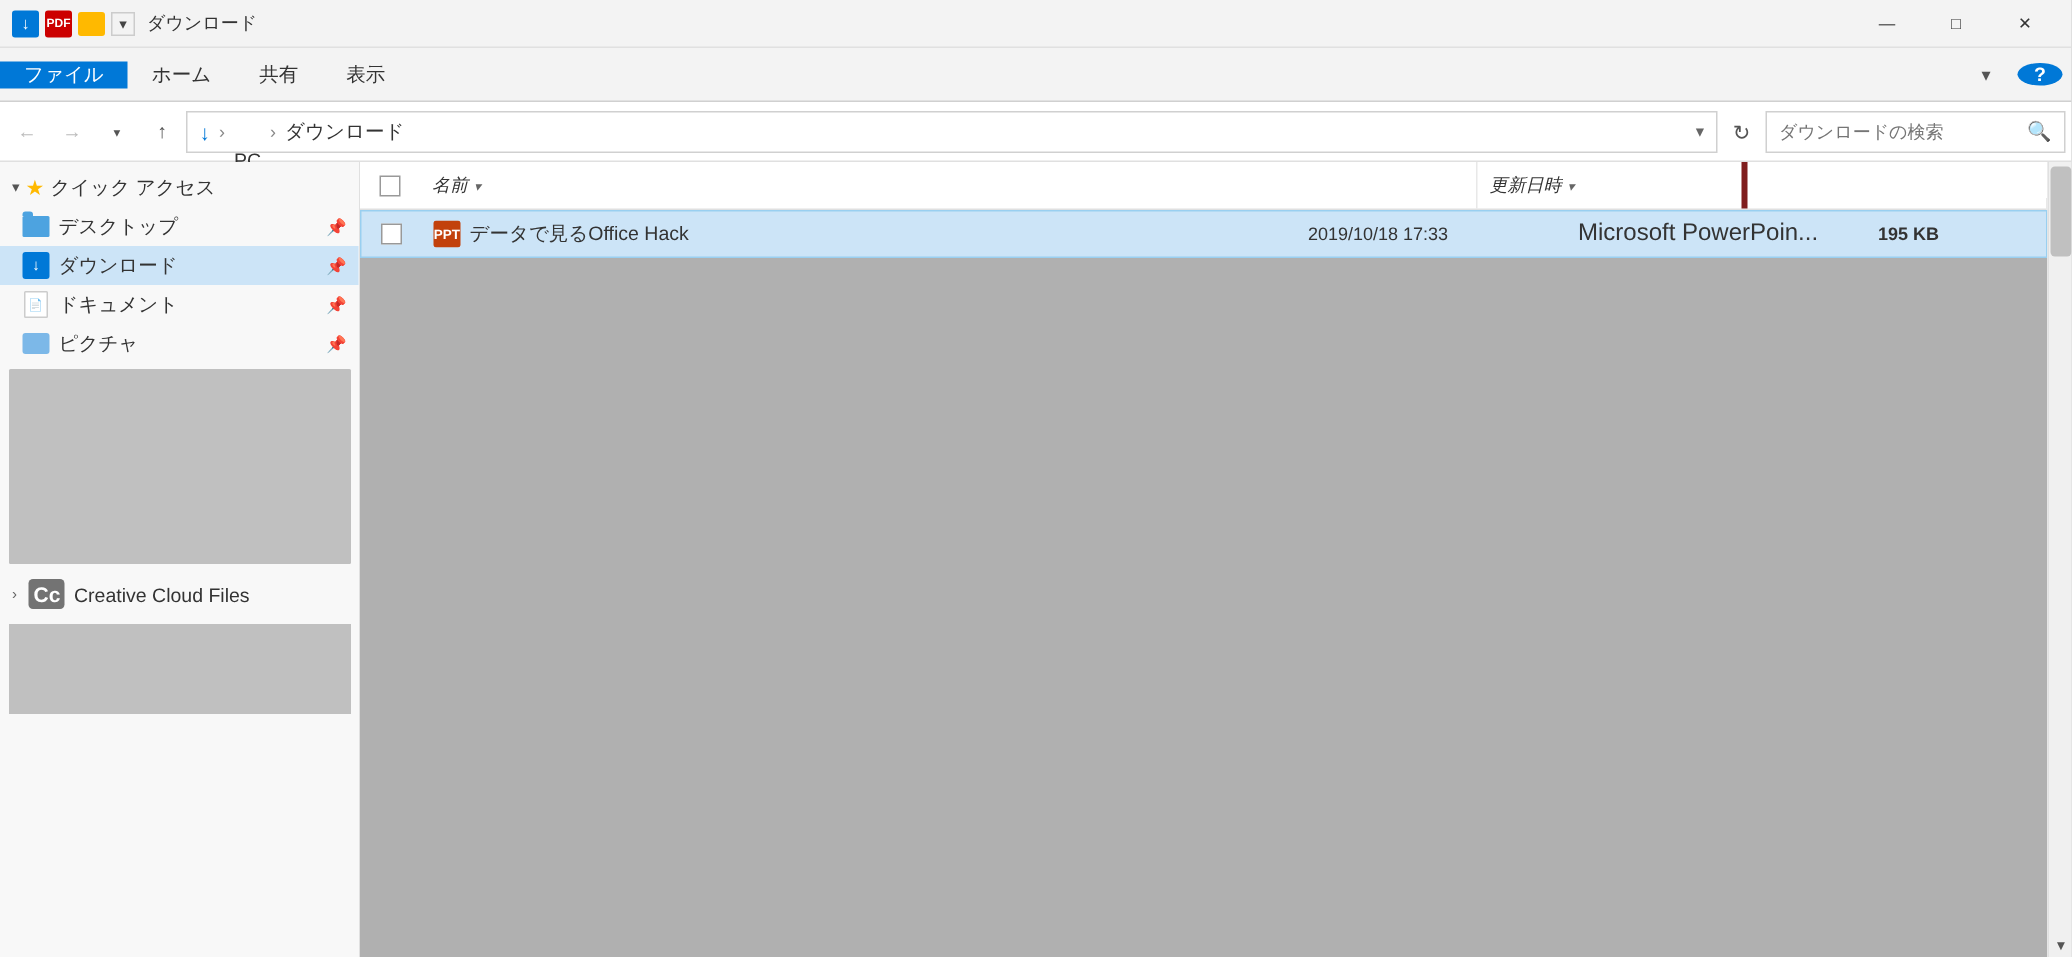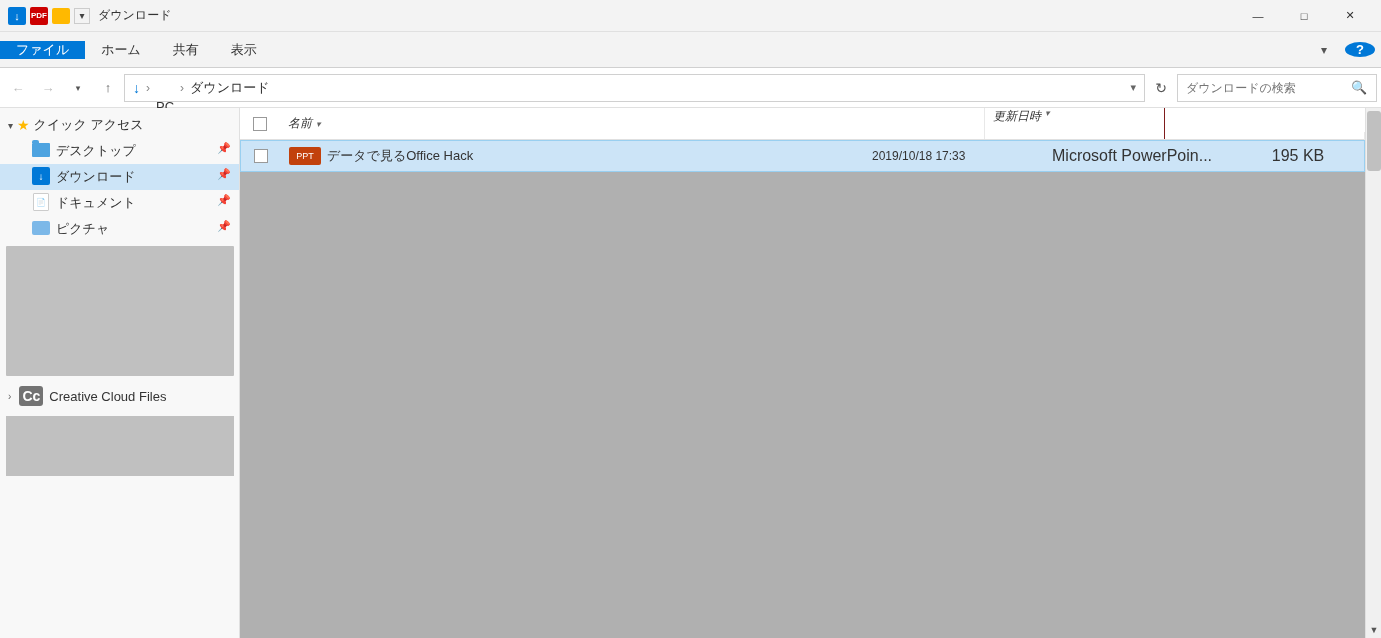--- a/index.html
+++ b/index.html
@@ -235,21 +235,22 @@
       font-size: 13px;
       color: #333;
     }
     .sidebar-chevron { font-size: 10px; color: #555; }
     .sidebar-star {
       color: #ffb900;
       font-size: 14px;
     }
     .sidebar-item {
       display: flex;
-      padding: 4px 8px 4px 32px;
+      align-items: center;
+      padding: 4px 8px 4px 15px;
       gap: 6px;
       cursor: pointer;
       font-size: 13px;
       color: #333;
     }
     .sidebar-item.active { background: #cce4f7; }
     .sidebar-item-pin {
       margin-left: auto;
       color: #0078d7;
       font-size: 11px;
@@ -384,23 +385,23 @@
       gap: 4px;
       border-right: 1px solid #e8e8e8;
       height: 100%;
     }
     .file-col-date {
       width: 180px;
       padding: 0 8px;
       font-size: 12px;
       color: #333;
       display: flex;
-      align-items: flex-start;
+      align-items: center;
       gap: 4px;
-      border-right: 1px solid #7f1d1d;
+      border-right: 4px solid #7f1d1d;
       height: 100%;
       flex-shrink: 0;
     }
     .file-col-type {
       width: 200px;
       padding: 0 8px;
       font-size: 12px;
       color: #333;
       display: flex;
       align-items: center;
@@ -461,37 +462,38 @@
       font-size: 16px;
       color: #333;
       flex-shrink: 0;
       white-space: nowrap;
       overflow: hidden;
       text-overflow: ellipsis;
     }
     .file-row-size {
       width: 120px;
       padding: 0 8px;
-      font-size: 16px;
-      color: #333;
-      flex-shrink: 0;
-      text-align: center;
+      font-size: 12px;
+      color: #333;
+      flex-shrink: 0;
+      text-align: left;
       padding-right: 20px;
+      font-weight: bold;
     }
     .file-ppt-icon {
-      width: 32px;
+      width: 18px;
       height: 18px;
       background: #c2410c;
       border-radius: 2px;
       display: flex;
       align-items: center;
       justify-content: center;
       color: white;
       font-size: 9px;
-      font-weight: normal;
+      font-weight: bold;
       flex-shrink: 0;
     }
 
     .empty-area {
       flex: 1;
       background: #b0b0b0;
     }
 
     
     .scrollbar-track {

